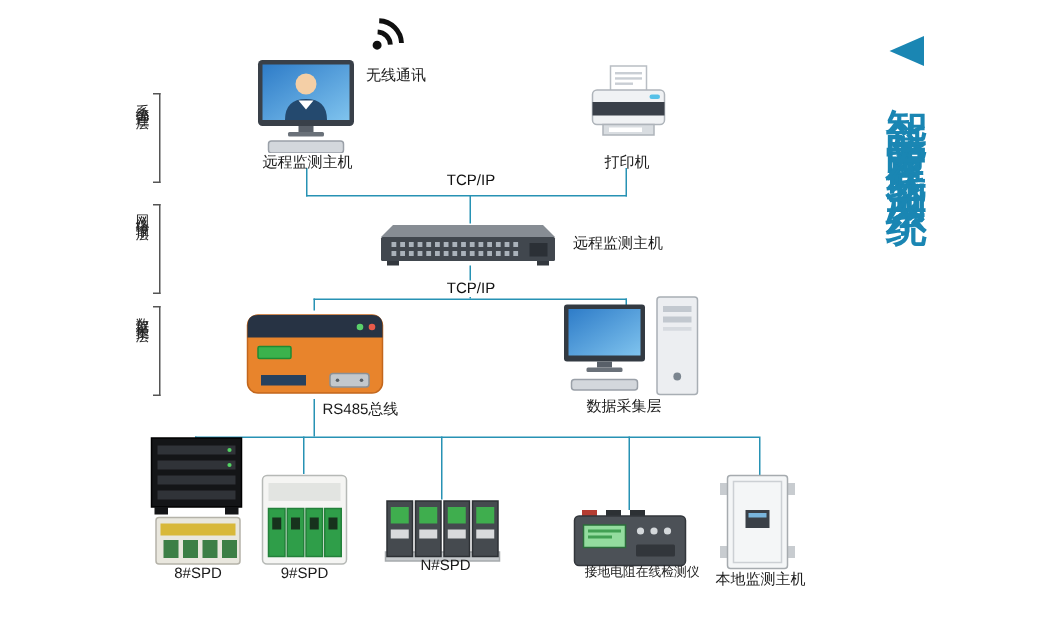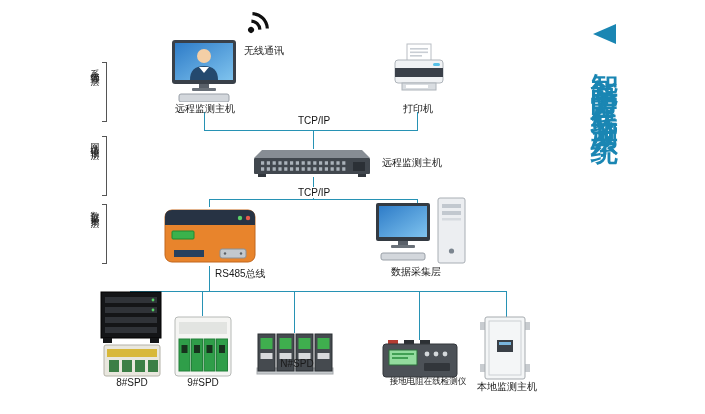--- a/index.html
+++ b/index.html
@@ -204,21 +204,21 @@
       <rect x="23.5" y="6" width="12" height="11" fill="#3fae4e"></rect>
       <rect x="23.5" y="21" width="12" height="6" fill="#d8dadc"></rect>
       <rect x="40" y="2" width="17" height="37" fill="#454a4f" stroke="#2c3034"></rect>
       <rect x="42.5" y="6" width="12" height="11" fill="#3fae4e"></rect>
       <rect x="42.5" y="21" width="12" height="6" fill="#d8dadc"></rect>
       <rect x="59" y="2" width="17" height="37" fill="#454a4f" stroke="#2c3034"></rect>
       <rect x="61.5" y="6" width="12" height="11" fill="#3fae4e"></rect>
       <rect x="61.5" y="21" width="12" height="6" fill="#d8dadc"></rect>
     </svg>
   </div>
-  <div class="lbl" style="left:297px;top:358px">N#SPD</div>
+  <div class="lbl" style="left:297px;top:372px">N#SPD</div>
 
   <div class="abs" style="left:382px;top:339px">
     <svg width="76" height="39" viewBox="0 0 76 39">
       <rect x="6" y="1" width="10" height="5" fill="#b43c32"></rect>
       <rect x="22" y="1" width="10" height="5" fill="#2c3034"></rect>
       <rect x="38" y="1" width="10" height="5" fill="#2c3034"></rect>
       <rect x="1" y="5" width="74" height="33" rx="3" fill="#4c5157" stroke="#32363b"></rect>
       <rect x="7" y="11" width="28" height="15" fill="#93dc9e" stroke="#2a6e3a"></rect>
       <rect x="10" y="14" width="22" height="2" fill="#41a053"></rect>
       <rect x="10" y="18" width="16" height="2" fill="#41a053"></rect>

